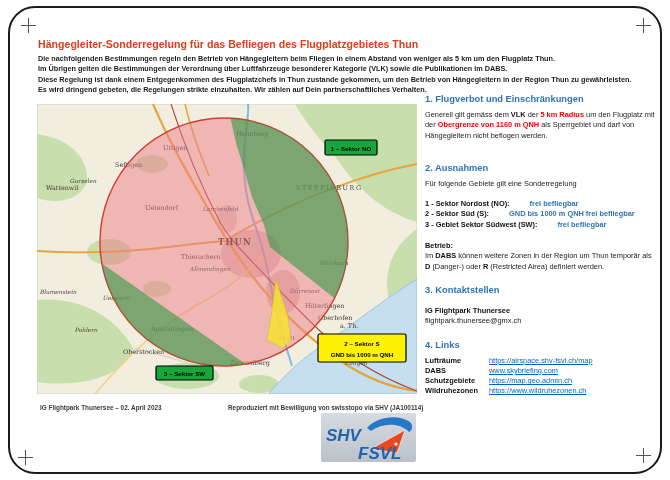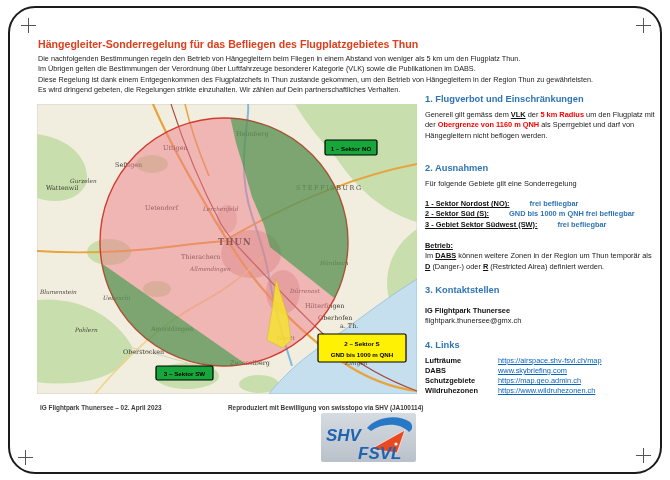--- a/index.html
+++ b/index.html
@@ -10,50 +10,50 @@
   }
   .page-frame{position:absolute;left:8px;top:6px;width:650px;height:464px;
     border:2.3px solid #1b1b1b;border-radius:27px;background:#fff;}
   .crop{position:absolute;width:15px;height:15px;}
   .crop::before{content:"";position:absolute;left:0;right:0;top:6.7px;border-top:1.6px solid #555;}
   .crop::after{content:"";position:absolute;top:0;bottom:0;left:6.7px;border-left:1.6px solid #555;}
   .crop.tl{left:21px;top:18px}.crop.tr{left:636px;top:18px}
   .crop.bl{left:18px;top:450px}.crop.br{left:636px;top:448px}
 
   .doc-title{position:absolute;left:38px;top:38px;font-size:10.6px;font-weight:bold;color:#DE3E1B;white-space:nowrap;}
-  .intro{position:absolute;left:38px;top:54px;font-size:7.25px;line-height:10.4px;color:#1c1c1c;}
+  .intro{position:absolute;left:38px;top:54px;font-size:7.25px;line-height:10.4px;color:#1c1c1c;font-weight:bold;}
   .intro div{white-space:nowrap;}
 
   .map-wrap{position:absolute;left:37px;top:104px;width:380px;height:290px;}
   .twn{font-family:"DejaVu Serif","Liberation Serif",serif;font-size:5.8px;font-style:italic;fill:#45453b;}
   .twn-med{font-family:"DejaVu Serif","Liberation Serif",serif;font-size:6.4px;fill:#3c3c33;}
   .twn-big{font-family:"DejaVu Serif","Liberation Serif",serif;font-size:8.4px;font-weight:bold;letter-spacing:1.2px;fill:#2e2e28;}
   .twn-caps{font-family:"DejaVu Serif","Liberation Serif",serif;font-size:6.4px;letter-spacing:1.6px;fill:#3b443a;}
   .sector-box-text{font-family:"Liberation Sans",sans-serif;font-size:6.2px;font-weight:bold;fill:#000;text-anchor:middle;}
 
   .caption{position:absolute;top:404px;font-size:6.4px;font-weight:600;color:#3a3a3a;white-space:nowrap;}
   .caption.left{left:40px}.caption.right{left:228px}
 
   .logo-box{position:absolute;left:321px;top:413px;width:95px;height:49px;
     background:linear-gradient(#d6dbe1,#b9c1ca);border-radius:2px;}
 
   .rcol{position:absolute;left:425px;top:94px;width:233px;font-size:7.4px;line-height:10.3px;}
   .sec-h{font-size:9.3px;font-weight:bold;color:#2E74B5;margin:0 0 5px 0;line-height:11px;}
   .mt1{margin-top:22px}.mt2{margin-top:13px}
   .red{color:#FF0000;font-weight:bold;}
-  .b{font-weight:bold;color:#111;text-decoration:underline;}
+  .b{font-weight:bold;color:#111;}
   .rules{margin-top:10px;}
   .rule-row{white-space:nowrap;}
   .rv{color:#2E74B5;font-weight:bold;margin-left:20px;}
   .note{margin-top:11px;}
   .cname{font-weight:bold;color:#111;}
   .cblock2{margin-top:10px;}
   .links{margin-top:4px;}
   .link-row{display:flex;}
-  .link-label{font-weight:bold;color:#111;width:73px;flex:none;}
+  .link-label{font-weight:bold;color:#111;width:64px;flex:none;}
   .link-url{color:#0563C1;text-decoration:underline;}
 </style>
 </head>
 <body>
 
 <div class="page-frame"></div>
 <div class="crop tl"></div>
 <div class="crop tr"></div>
 <div class="crop bl"></div>
 <div class="crop br"></div>

